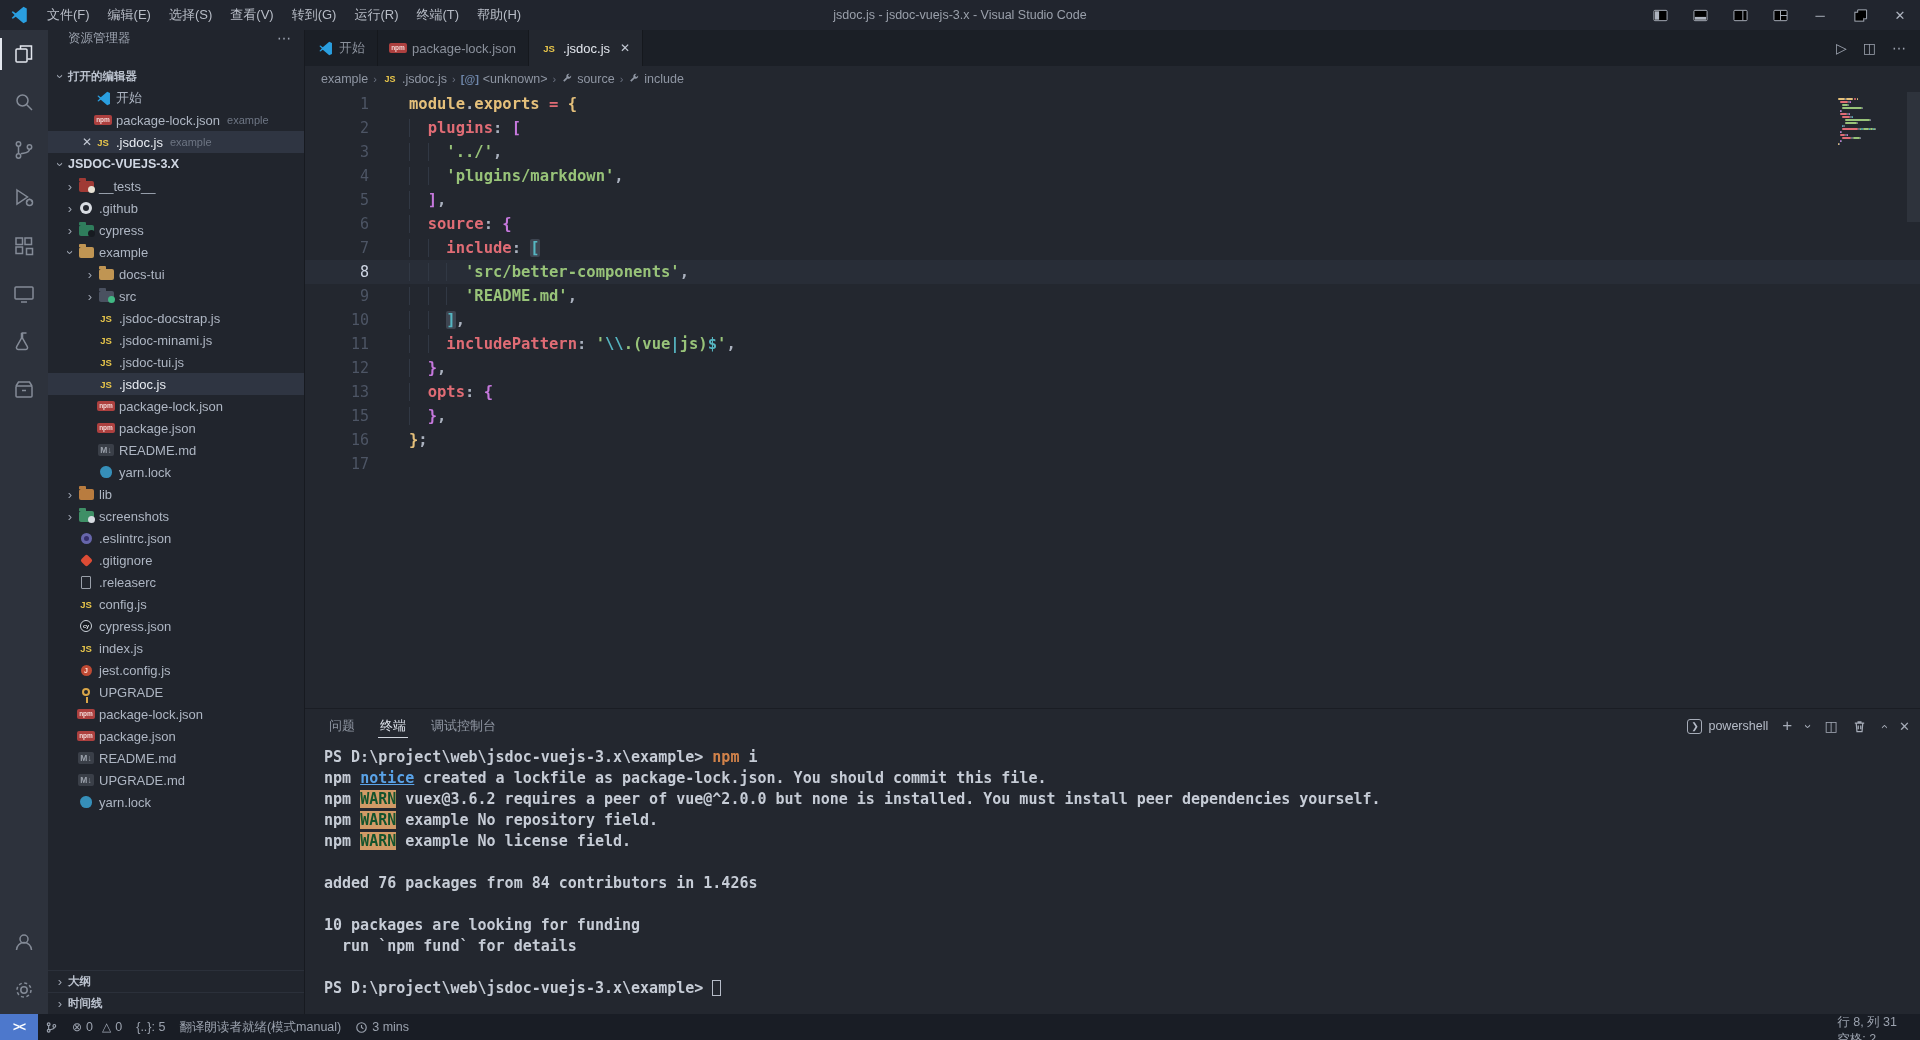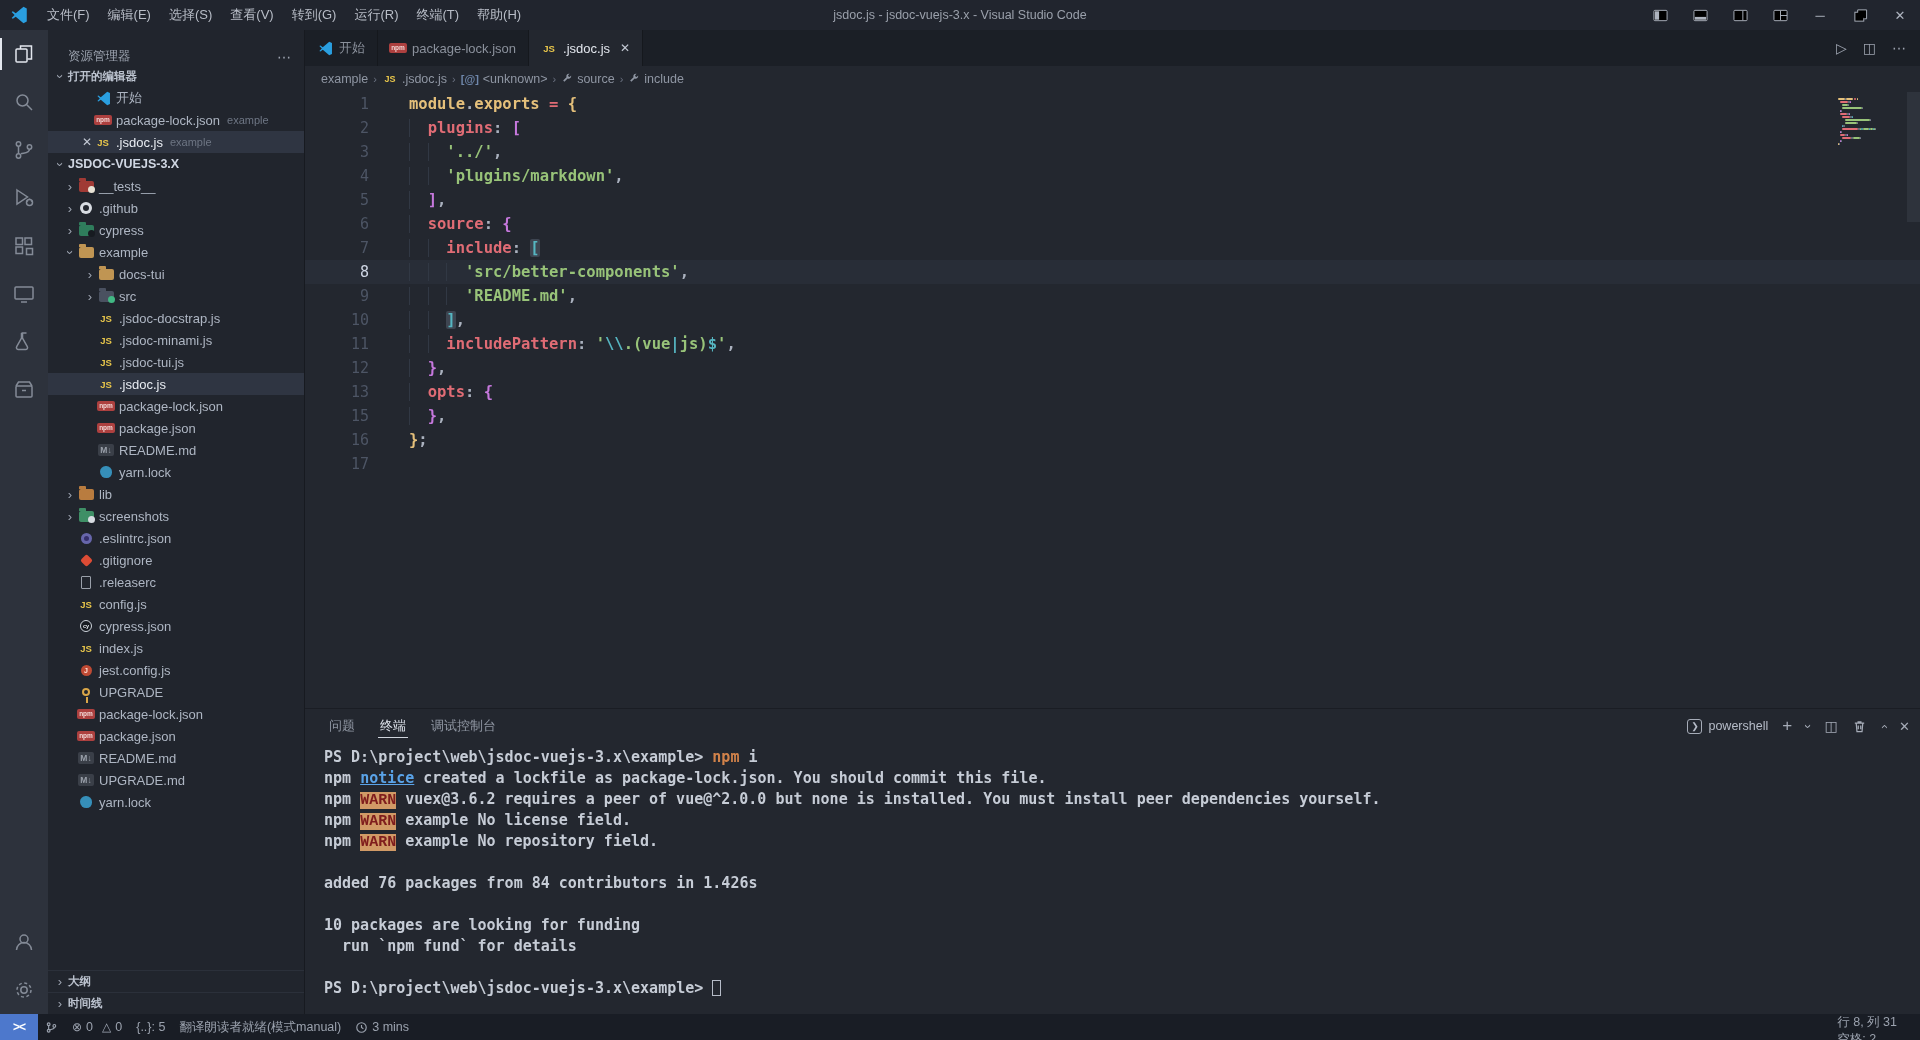--- a/index.html
+++ b/index.html
@@ -23,21 +23,21 @@
   
   .activitybar { width:48px; background:var(--activitybar-bg); display:flex; flex-direction:column; }
   .ab-item { height:48px; display:flex; align-items:center; justify-content:center; position:relative; }
   .ab-item svg { width:24px; height:24px; stroke:#848b97; fill:none; stroke-width:1.5; }
   .ab-item.active svg { stroke:#e3e7ee; }
   .ab-item.active::before { content:""; position:absolute; left:0; top:8px; bottom:8px; width:2px; background:#e3e7ee; }
   .ab-bottom { margin-top:auto; }
 
   
   .sidebar { width:256px; background:var(--sidebar-bg); display:flex; flex-direction:column; overflow:hidden; }
-  .sb-title { height:35px; display:flex; align-items:flex-end; padding:0 12px 0 20px; font-size:12.5px; color:#9da4b0; }
+  .sb-title { height:35px; display:flex; align-items:flex-start; padding:0 12px 0 20px; font-size:12.5px; color:#9da4b0; }
   .sb-title .dots { margin-left:auto; color:#9da4b0; font-size:14px; letter-spacing:1px; }
   .sb-sec { height:22px; display:flex; align-items:center; font-size:11.5px; font-weight:bold; color:#bcc3cf; padding-left:4px; }
   .sb-sec .chev, .row .chev { width:16px; text-align:center; color:#9da4b0; font-weight:normal; font-size:13px; flex:0 0 16px; }
   .chev-d { display:inline-block; transform:rotate(90deg); }
   .chev-r { display:inline-block; }
   .row { height:22px; display:flex; align-items:center; font-size:13px; color:#aeb6c3; white-space:nowrap; }
   .row.sel { background:var(--list-selected); color:#e8ecf2; }
   .row .lbl { margin-left:5px; }
   .row .note { margin-left:7px; font-size:11px; color:#6e7684; }
   .row .closex { width:16px; text-align:center; color:#c3c9d4; font-size:12px; flex:0 0 16px; }
@@ -105,21 +105,21 @@
   .term-badge { display:flex; align-items:center; gap:6px; font-size:12.5px; color:#b6bcc8; }
   .term-badge .tb-ic { width:15px; height:15px; border:1px solid #a6acb8; border-radius:3px; font-size:9px; display:flex; align-items:center; justify-content:center; }
   .panel-tools svg { width:15px; height:15px; stroke:#a6acb8; fill:none; stroke-width:1.3; }
   .rot90 { display:inline-block; transform:rotate(90deg); font-size:13px; }
   .rotm90 { display:inline-block; transform:rotate(-90deg); font-size:13px; }
   .term { flex:1; padding:4px 0 0 19px; font-weight:bold; font-size:15px; overflow:hidden; }
   .tline { height:21px; line-height:21px; white-space:pre; color:#c6ccd6; }
   .t-cmd { color:var(--cmd-orange); }
   .t-y { color:var(--gold); }
   .t-n { color:var(--notice-blue);text-decoration:underline; }
-  .t-w { background:var(--warn-bg); color:#7f1d1d;font-family:Liberation Mono, monospace; }
+  .t-w { background:var(--warn-bg); color:#14532d; }
   .t-cursor { display:inline-block; width:9px; height:16px; border:1px solid #b6bcc8; vertical-align:-3px; }
 
   
   .statusbar { height:26px; background:var(--statusbar-bg); display:flex; align-items:center; font-size:12.5px; color:#9ba2ae; }
   .st-item { display:flex; align-items:center; gap:4px; padding:0 7px; height:100%; white-space:nowrap; }
   .st-item.remote { background:var(--accent-blue); color:#fff; font-weight:bold; width:38px; justify-content:center; letter-spacing:-1px; font-size:12px; padding:0; }
   .st-right { margin-left:auto; display:flex; height:100%;flex-direction:column; }
   .st-item svg { width:13px; height:13px; stroke:#9ba2ae; fill:none; stroke-width:1.4; }
   .tight { letter-spacing:-3px; margin-right:3px; }
 </style>
@@ -763,22 +763,22 @@
               <path d="M3 4.5 h10 M6.5 4.5 V3 h3 v1.5 M4.5 4.5 l.8 9 h5.4 l.8 -9 M6.7 7 v4 M9.3 7 v4"></path>
             </svg>
           <span class="rotm90">›</span>
           <span style="font-size:13px;">✕</span>
         </div>
       </div>
       <div class="term mono" id="term">
           <div class="tline"><span class="">PS D:\project\web\jsdoc-vuejs-3.x\example&gt; </span><span class="t-cmd">npm</span><span class=""> i</span></div>
           <div class="tline"><span class="">npm </span><span class="t-n">notice</span><span class=""> created a lockfile as package-lock.json. You should commit this file.</span></div>
           <div class="tline"><span class="">npm </span><span class="t-w">WARN</span><span class=""> vuex@3.6.2 requires a peer of vue@^2.0.0 but none is installed. You must install peer dependencies yourself.</span></div>
+          <div class="tline"><span class="">npm </span><span class="t-w">WARN</span><span class=""> example No repository field.</span></div>
           <div class="tline"><span class="">npm </span><span class="t-w">WARN</span><span class=""> example No license field.</span></div>
-          <div class="tline"><span class="">npm </span><span class="t-w">WARN</span><span class=""> example No repository field.</span></div>
           <div class="tline">&nbsp;</div>
           <div class="tline"><span class="">added 76 packages from 84 contributors in 1.426s</span></div>
           <div class="tline">&nbsp;</div>
           <div class="tline"><span class="">10 packages are looking for funding</span></div>
           <div class="tline"><span class="">  run `npm fund` for details</span></div>
           <div class="tline">&nbsp;</div>
           <div class="tline"><span class="">PS D:\project\web\jsdoc-vuejs-3.x\example&gt; </span><span class="t-cursor"></span></div>
         </div>
     </div>
   </div>

